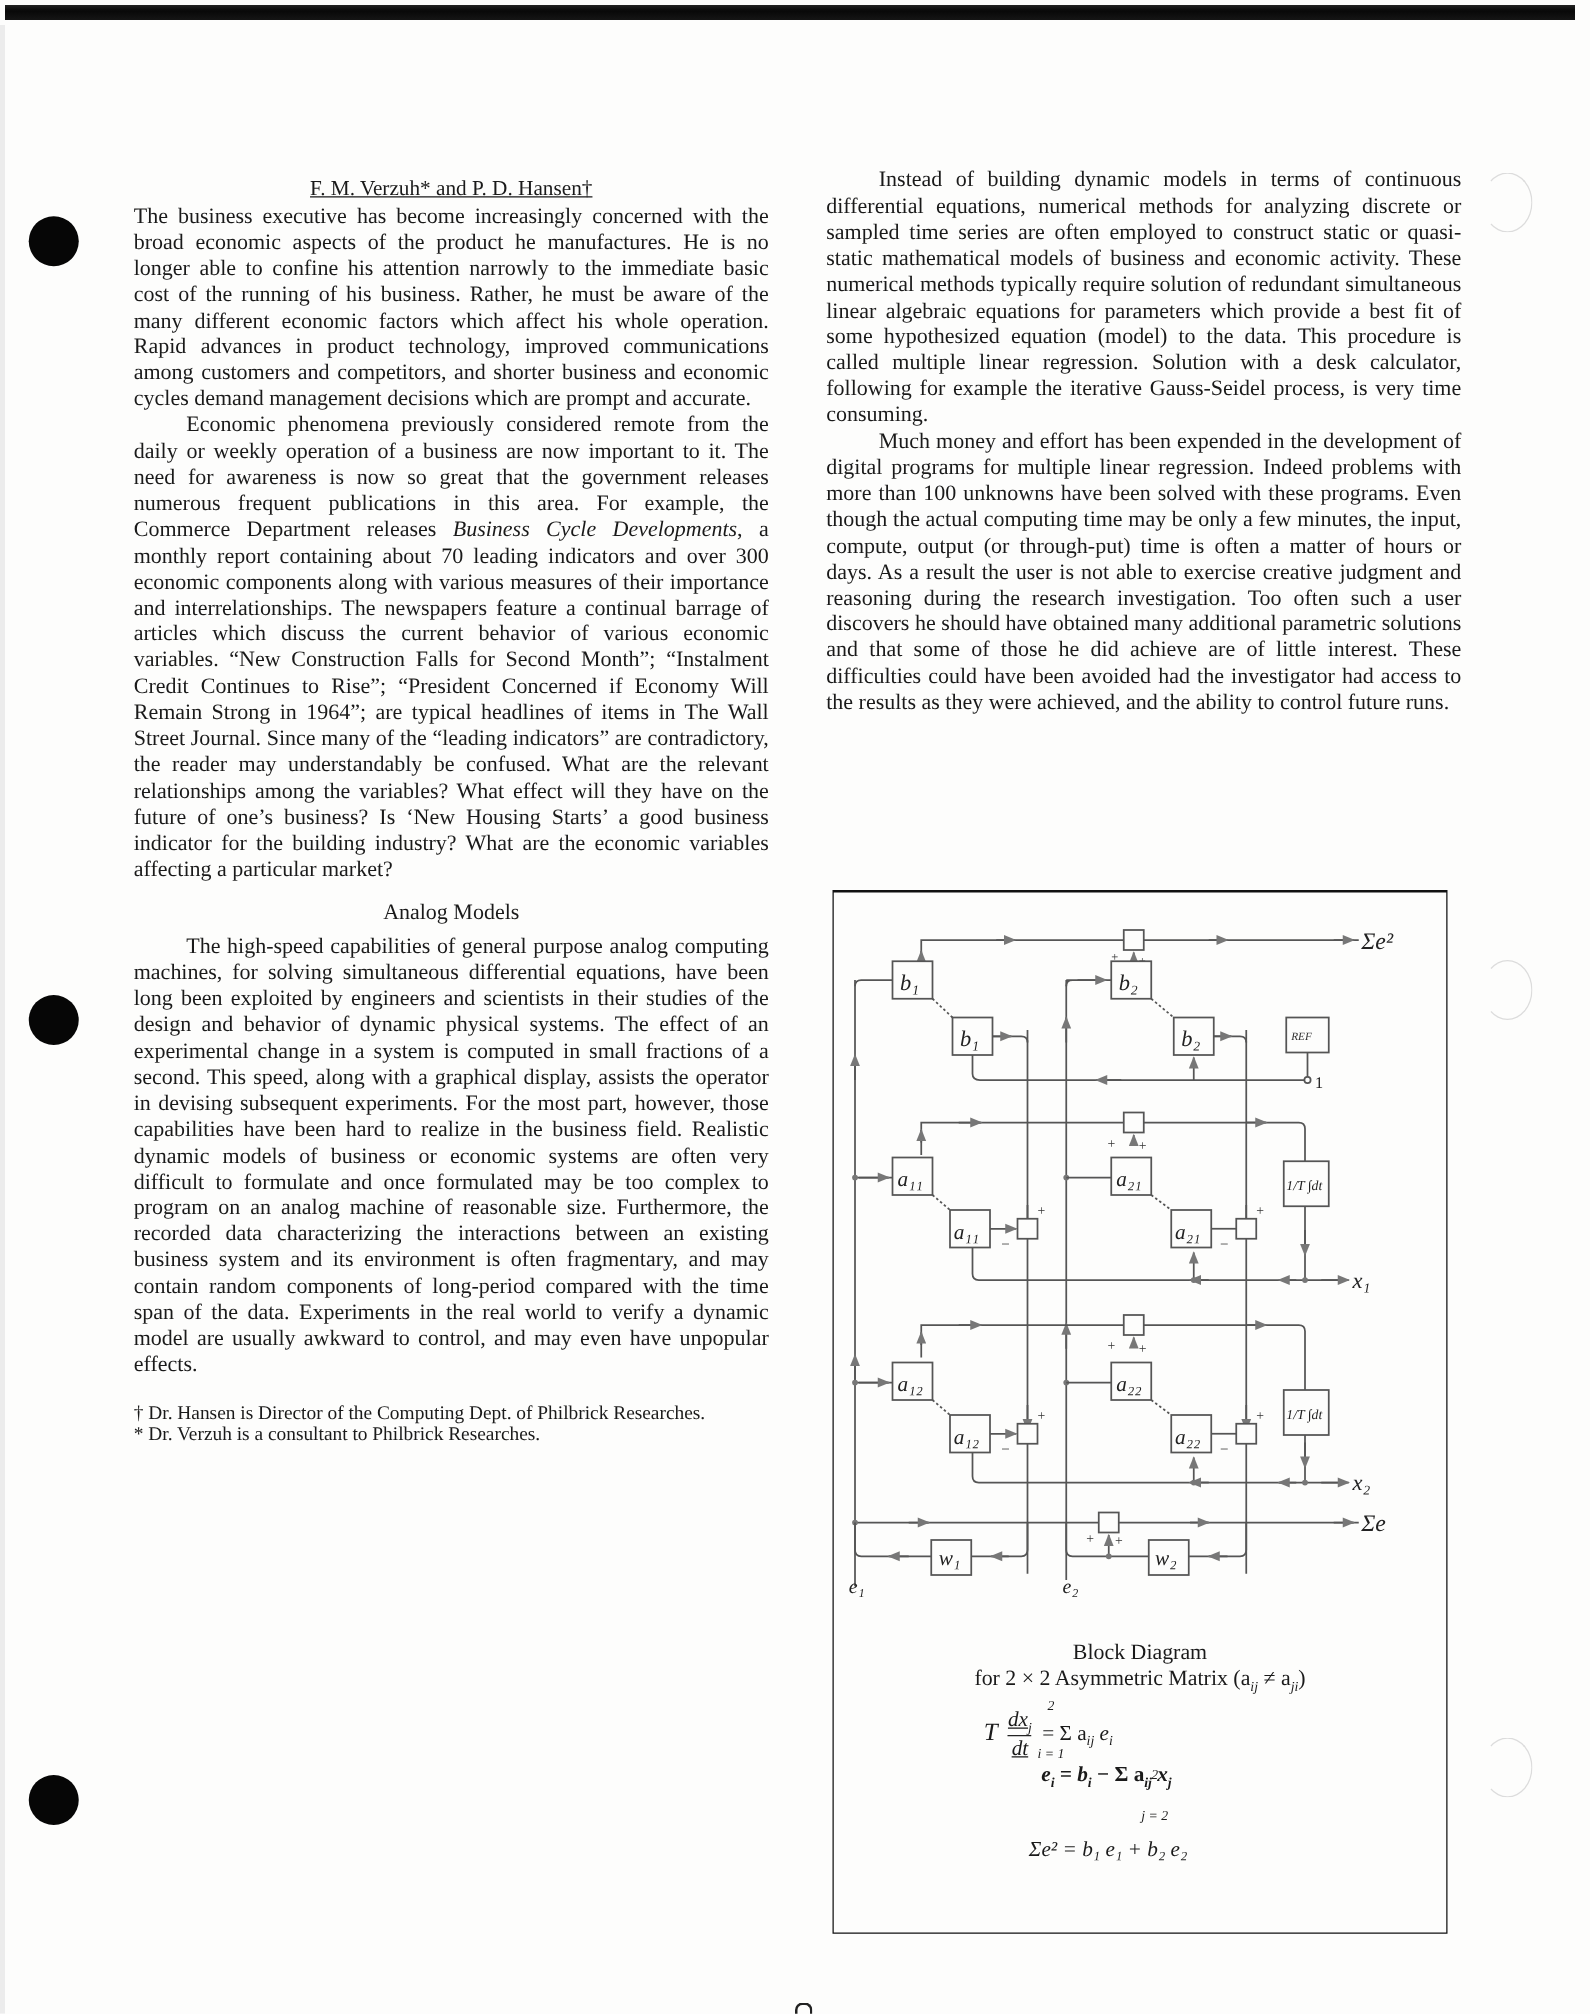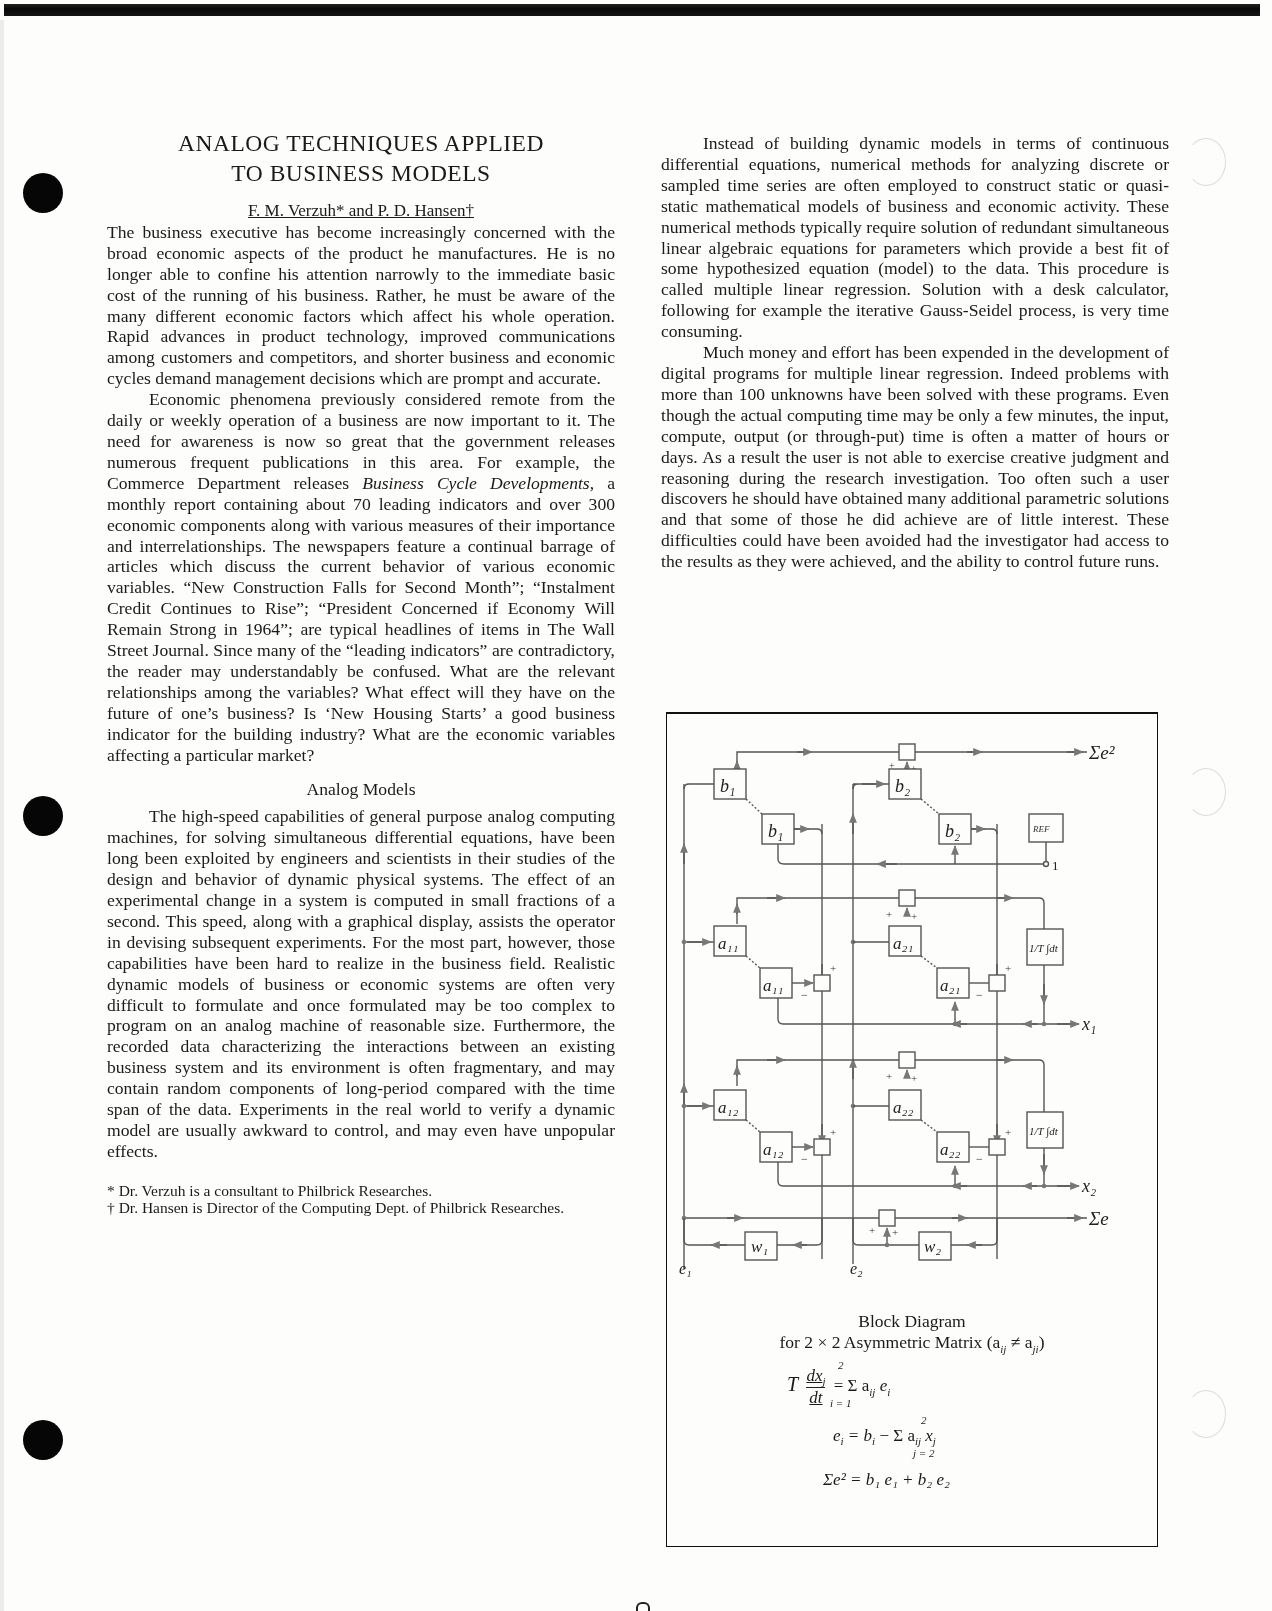--- a/index.html
+++ b/index.html
@@ -42,35 +42,31 @@
 <div class="leftedge"></div>
 
 <div class="hole" style="left:23px;top:173px;"></div>
 <div class="hole" style="left:23px;top:796px;"></div>
 <div class="hole" style="left:23px;top:1420px;"></div>
 <div class="hole-ghost" style="left:1186px;top:138px;"></div>
 <div class="hole-ghost" style="left:1186px;top:768px;"></div>
 <div class="hole-ghost" style="left:1186px;top:1390px;"></div>
 
 <div id="left-col" class="col">
-  <h1 class="title">
-    <span>ANALOG TECHNIQUES APPLIED</span><br>
-    <span>TO BUSINESS MODELS</span>
-  </h1>
   <div class="authors">F. M. Verzuh* and P. D. Hansen†</div>
 
   <p>The business executive has become increasingly concerned with the broad economic aspects of the product he manufactures. He is no longer able to confine his attention narrowly to the immediate basic cost of the running of his business. Rather, he must be aware of the many different economic factors which affect his whole operation. Rapid advances in product technology, improved communications among customers and competitors, and shorter business and economic cycles demand management decisions which are prompt and accurate.</p>
   <p class="indent"><span>Economic phenomena previously considered remote from the daily or weekly operation of a business are now important to it. The need for awareness is now so great that the government releases numerous frequent publications in this area. For example, the Commerce Department releases </span><em>Business Cycle Developments</em><span>, a monthly report containing about 70 leading indicators and over 300 economic components along with various measures of their importance and interrelationships. The newspapers feature a continual barrage of articles which discuss the current behavior of various economic variables. “New Construction Falls for Second Month”; “Instalment Credit Continues to Rise”; “President Concerned if Economy Will Remain Strong in 1964”; are typical headlines of items in The Wall Street Journal. Since many of the “leading indicators” are contradictory, the reader may understandably be confused. What are the relevant relationships among the variables? What effect will they have on the future of one’s business? Is ‘New Housing Starts’ a good business indicator for the building industry? What are the economic variables affecting a particular market?</span></p>
 
   <div class="section-head second">Analog Models</div>
   <p class="indent">The high-speed capabilities of general purpose analog computing machines, for solving simultaneous differential equations, have been long been exploited by engineers and scientists in their studies of the design and behavior of dynamic physical systems. The effect of an experimental change in a system is computed in small fractions of a second. This speed, along with a graphical display, assists the operator in devising subsequent experiments. For the most part, however, those capabilities have been hard to realize in the business field. Realistic dynamic models of business or economic systems are often very difficult to formulate and once formulated may be too complex to program on an analog machine of reasonable size. Furthermore, the recorded data characterizing the interactions between an existing business system and its environment is often fragmentary, and may contain random components of long-period compared with the time span of the data. Experiments in the real world to verify a dynamic model are usually awkward to control, and may even have unpopular effects.</p>
 
   <div class="footnotes">
+    <div>† Dr. Hansen is Director of the Computing Dept. of Philbrick Researches.</div>
     <div>* Dr. Verzuh is a consultant to Philbrick Researches.</div>
-    <div>† Dr. Hansen is Director of the Computing Dept. of Philbrick Researches.</div>
   </div>
 </div>
 
 <div id="right-col" class="col">
   <p class="indent">Instead of building dynamic models in terms of continuous differential equations, numerical methods for analyzing discrete or sampled time series are often employed to construct static or quasi-static mathematical models of business and economic activity. These numerical methods typically require solution of redundant simultaneous linear algebraic equations for parameters which provide a best fit of some hypothesized equation (model) to the data. This procedure is called multiple linear regression. Solution with a desk calculator, following for example the iterative Gauss-Seidel process, is very time consuming.</p>
   <p class="indent">Much money and effort has been expended in the development of digital programs for multiple linear regression. Indeed problems with more than 100 unknowns have been solved with these programs. Even though the actual computing time may be only a few minutes, the input, compute, output (or through-put) time is often a matter of hours or days. As a result the user is not able to exercise creative judgment and reasoning during the research investigation. Too often such a user discovers he should have obtained many additional parametric solutions and that some of those he did achieve are of little interest. These difficulties could have been avoided had the investigator had access to the results as they were achieved, and the ability to control future runs.</p>
 </div>
 
 <div class="figure-box">
   <svg width="490" height="600" viewBox="0 0 490 600" font-family="Liberation Serif, serif" font-style="italic" fill="none" stroke="#555" stroke-width="1.4">
@@ -257,21 +253,21 @@
     <span style="font-size:20px">T</span>
     <span style="display:inline-block;text-align:center;vertical-align:middle;margin:0 4px;text-decoration:underline;">
       <span style="display:block;border-bottom:1px solid #222;"><span>dx</span><sub style="font-size:11px">j</sub></span>
       <span style="display:block">dt</span>
     </span>
     <span class="n">= Σ a</span><sub style="font-size:11px">ij</sub><span> e</span><sub style="font-size:11px">i</sub>
   </div>
   <div class="eq" style="left:171px;top:645px;font-size:11px;">2</div>
   <div class="eq" style="left:163px;top:683px;font-size:11px;">i = 1</div>
 
-  <div class="eq" style="left:166px;top:712px;">
+  <div class="eq" style="left:166px;top:696px;font-weight:bold;">
     <span>e</span><sub style="font-size:11px">i</sub><span> = b</span><sub style="font-size:11px">i</sub><span class="n"> − Σ a</span><sub style="font-size:11px">ij</sub><span> x</span><sub style="font-size:11px">j</sub>
   </div>
   <div class="eq" style="left:254px;top:700px;font-size:11px;">2</div>
   <div class="eq" style="left:246px;top:733px;font-size:11px;">j = 2</div>
 
   <div class="eq" style="left:156px;top:756px;">Σe² = b₁ e₁ + b₂ e₂</div>
 </div>
 
 <div class="page-num"></div>
 

